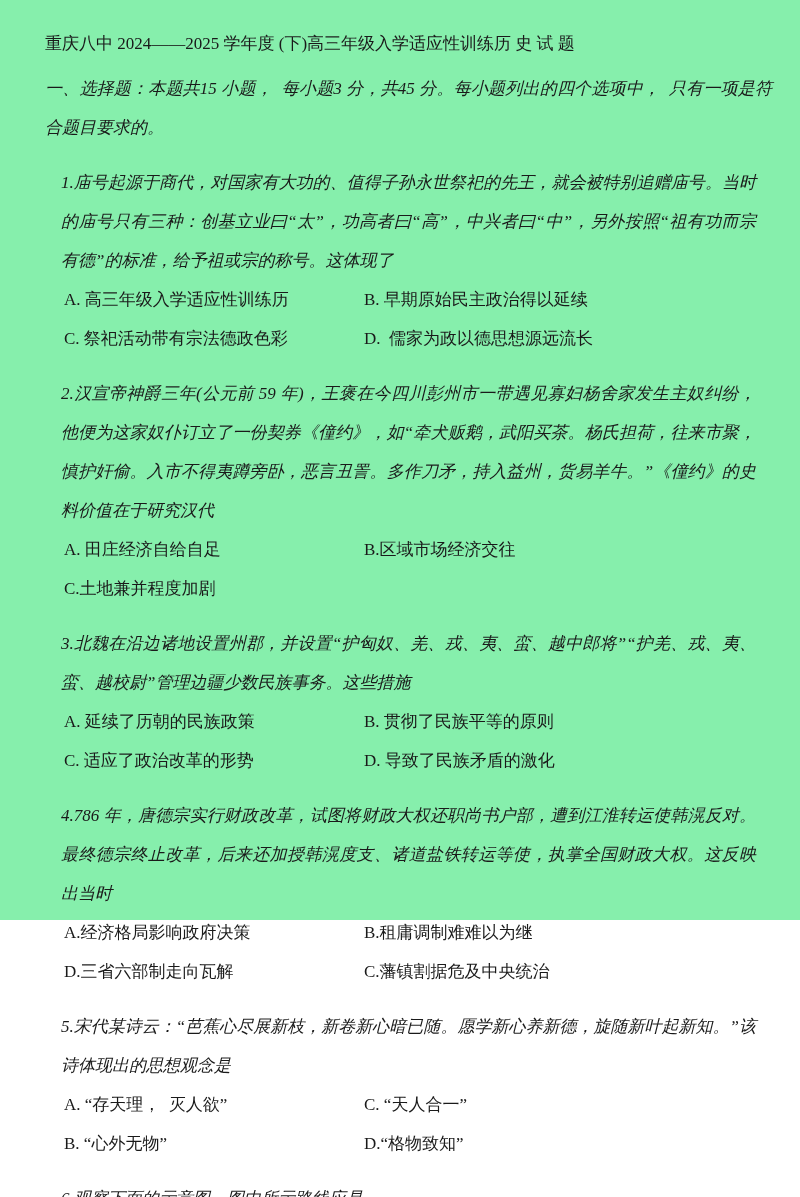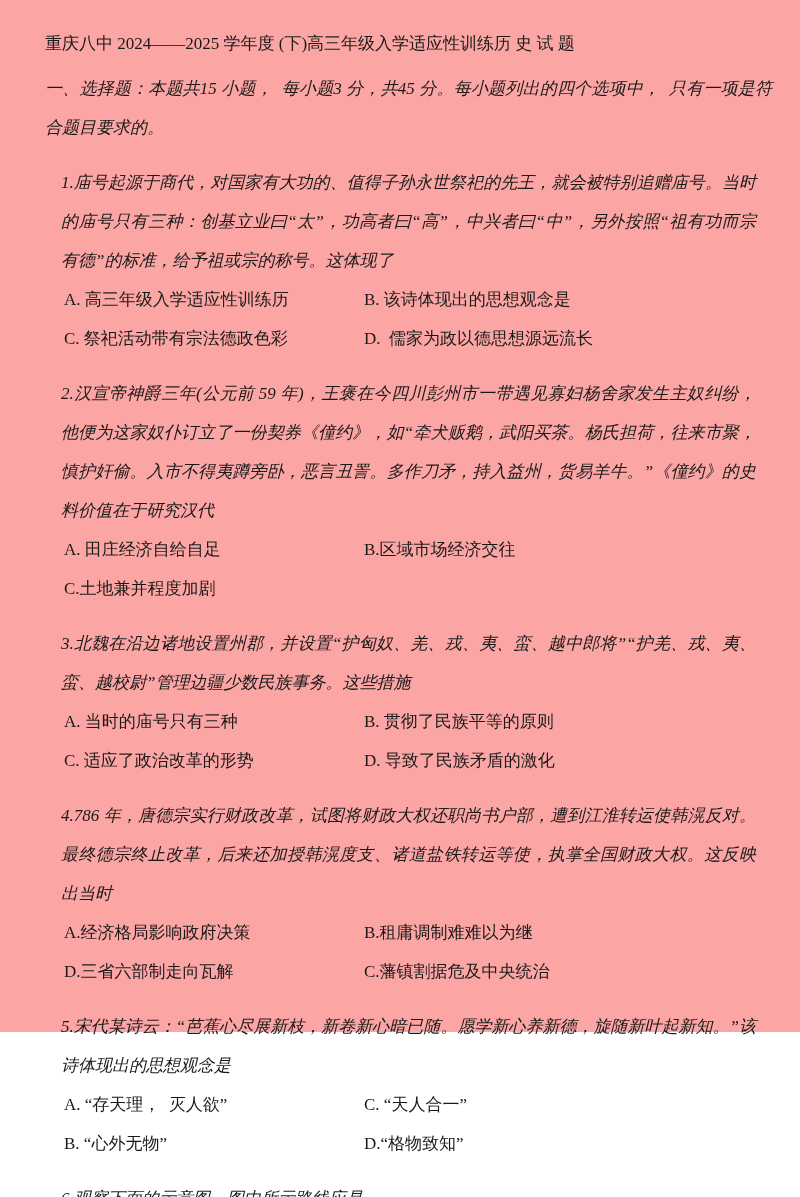--- a/index.html
+++ b/index.html
@@ -11,23 +11,23 @@
     width: 800px;
     height: 1197px;
     overflow: hidden;
     color: #1a1a1a;
     font-family: "Liberation Serif", "DejaVu Serif", serif;
     font-size: 17px;
   }
   .page {
     box-sizing: border-box;
     width: 800px;
-    height: 1032px;
+    height: 920px;
     padding: 24px 28px 0 45px;
-    background: #fca5a5;
+    background: #86efac;
   }
   .doc-title {
     margin: 0 0 6px 0;
     line-height: 39px;
     font-weight: normal;
     font-size: 17px;
     white-space: pre-wrap;
   }
   .para {
     margin: 0;
@@ -55,39 +55,39 @@
 <div class="page">
 
   <h1 class="doc-title">重庆八中 2024——2025 学年度 (下)高三年级入学适应性训练历 史 试 题</h1>
 
   <p class="para">一、选择题：本题共15 小题，  每小题3 分，共45 分。每小题列出的四个选项中，  只有一项是符合题目要求的。</p>
 
   <div class="question-block">
     <p class="para">1.庙号起源于商代，对国家有大功的、值得子孙永世祭祀的先王，就会被特别追赠庙号。当时的庙号只有三种：创基立业曰“太”，功高者曰“高”，中兴者曰“中”，另外按照“祖有功而宗有德”的标准，给予祖或宗的称号。这体现了</p>
     <div class="options">
       <span class="option">A. 高三年级入学适应性训练历</span>
-      <span class="option">B. 该诗体现出的思想观念是</span>
+      <span class="option">B. 早期原始民主政治得以延续</span>
       <span class="option">C. 祭祀活动带有宗法德政色彩</span>
       <span class="option">D.  儒家为政以德思想源远流长</span>
     </div>
   </div>
 
   <div class="question-block">
     <p class="para">2.汉宣帝神爵三年(公元前 59 年)，王褒在今四川彭州市一带遇见寡妇杨舍家发生主奴纠纷，他便为这家奴仆订立了一份契券《僮约》，如“牵犬贩鹅，武阳买茶。杨氏担荷，往来市聚，慎护奸偷。入市不得夷蹲旁卧，恶言丑詈。多作刀矛，持入益州，货易羊牛。”《僮约》的史料价值在于研究汉代</p>
     <div class="options">
       <span class="option">A. 田庄经济自给自足</span>
       <span class="option">B.区域市场经济交往</span>
       <span class="option">C.土地兼并程度加剧</span>
     </div>
   </div>
 
   <div class="question-block">
     <p class="para">3.北魏在沿边诸地设置州郡，并设置“护匈奴、羌、戎、夷、蛮、越中郎将”“护羌、戎、夷、蛮、越校尉”管理边疆少数民族事务。这些措施</p>
     <div class="options">
-      <span class="option">A. 当时的庙号只有三种</span>
+      <span class="option">A. 延续了历朝的民族政策</span>
       <span class="option">B. 贯彻了民族平等的原则</span>
       <span class="option">C. 适应了政治改革的形势</span>
       <span class="option">D. 导致了民族矛盾的激化</span>
     </div>
   </div>
 
   <div class="question-block">
     <p class="para">4.786 年，唐德宗实行财政改革，试图将财政大权还职尚书户部，遭到江淮转运使韩滉反对。最终德宗终止改革，后来还加授韩滉度支、诸道盐铁转运等使，执掌全国财政大权。这反映出当时</p>
     <div class="options">
       <span class="option">A.经济格局影响政府决策</span>

